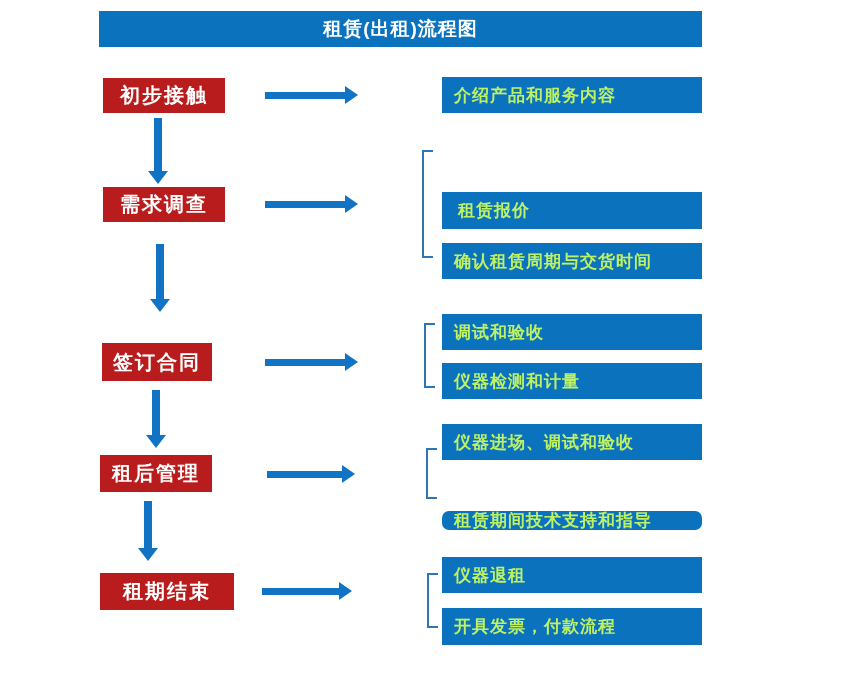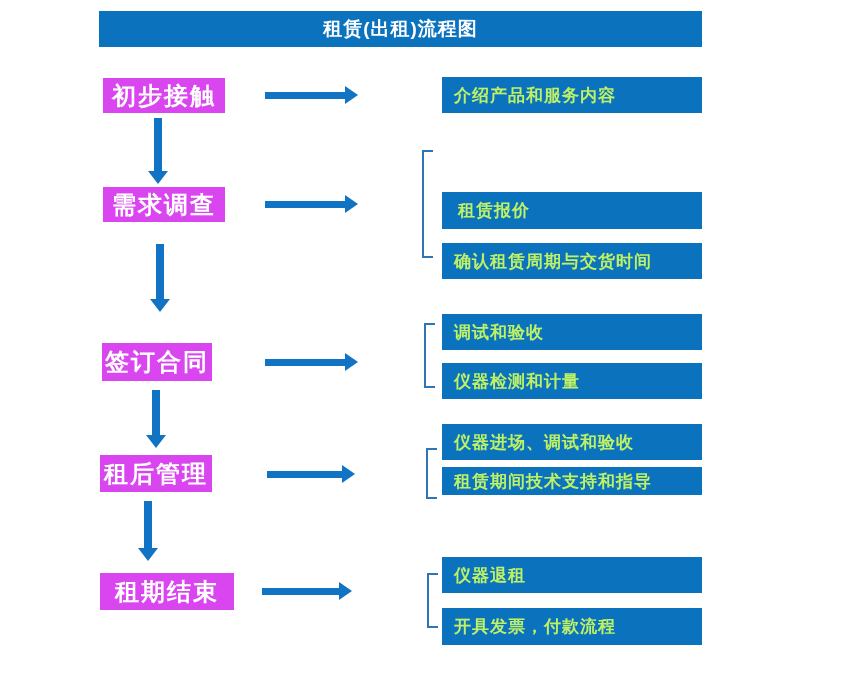--- a/index.html
+++ b/index.html
@@ -6,22 +6,22 @@
   body{font-family:"Liberation Sans","DejaVu Sans",sans-serif;}
   #canvas{position:relative;width:844px;height:688px;background:#ffffff;overflow:hidden;}
 
   .title-bar{
     position:absolute;left:99px;top:11px;width:603px;height:36px;
     background:#0b72be;color:#ffffff;font-weight:bold;font-size:19px;
     display:flex;align-items:center;justify-content:center;letter-spacing:1px;
   }
 
   .lbox{
-    position:absolute;background:#d946ef;color:#ffffff;font-weight:bold;
-    font-size:24px;display:flex;align-items:center;justify-content:center;
+    position:absolute;background:#b91c1c;color:#ffffff;font-weight:bold;
+    font-size:20px;display:flex;align-items:center;justify-content:center;
     letter-spacing:2px;box-sizing:border-box;text-align:center;
   }
   .rbox{
     position:absolute;left:442px;width:260px;background:#0b72be;color:#bef264;
     font-weight:bold;font-size:17px;display:flex;align-items:center;
     padding-left:12px;box-sizing:border-box;letter-spacing:1px;
   }
 
   
   .varrow{position:absolute;width:20px;display:flex;flex-direction:column;align-items:center;}
@@ -97,18 +97,18 @@
 
   <div class="rbox" style="top:77px;height:36px;">介绍产品和服务内容</div>
 
   <div class="rbox" style="top:192px;height:37px;padding-left:16px;">租赁报价</div>
   <div class="rbox" style="top:243px;height:36px;">确认租赁周期与交货时间</div>
 
   <div class="rbox" style="top:314px;height:36px;">调试和验收</div>
   <div class="rbox" style="top:363px;height:36px;">仪器检测和计量</div>
 
   <div class="rbox" style="top:424px;height:36px;">仪器进场、调试和验收</div>
-  <div class="rbox" style="top:467px;height:28px;">租赁期间技术支持和指导</div>
+  <div class="rbox" style="top:511px;height:19px;border-radius:7px;">租赁期间技术支持和指导</div>
 
   <div class="rbox" style="top:557px;height:36px;">仪器退租</div>
   <div class="rbox" style="top:608px;height:37px;">开具发票，付款流程</div>
 
 </div>
 
 </body></html>

